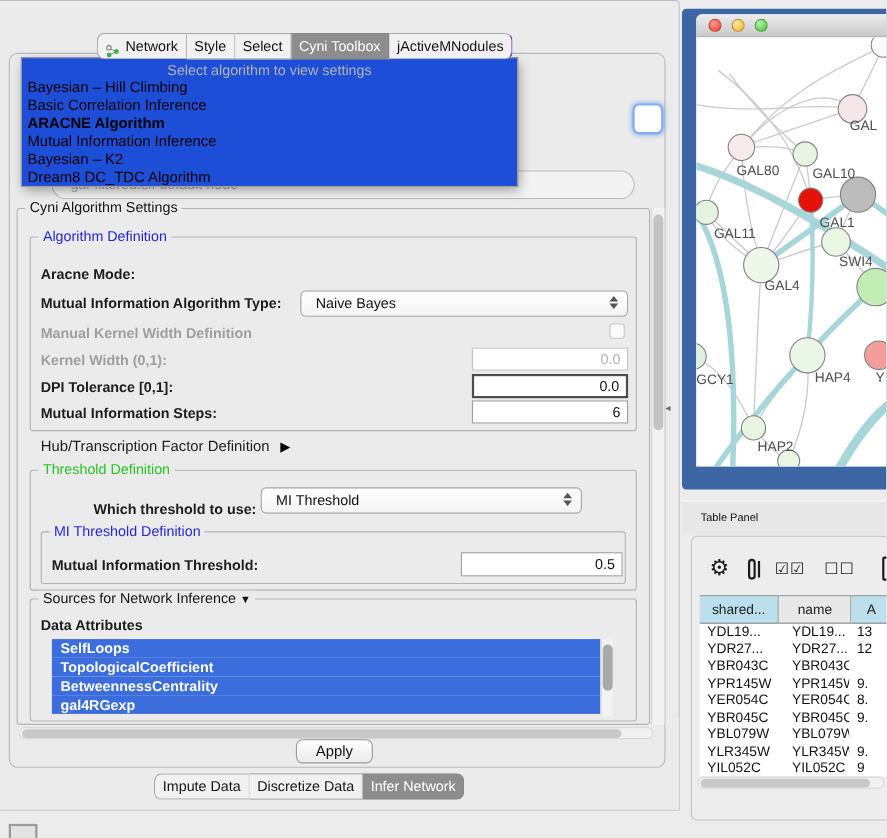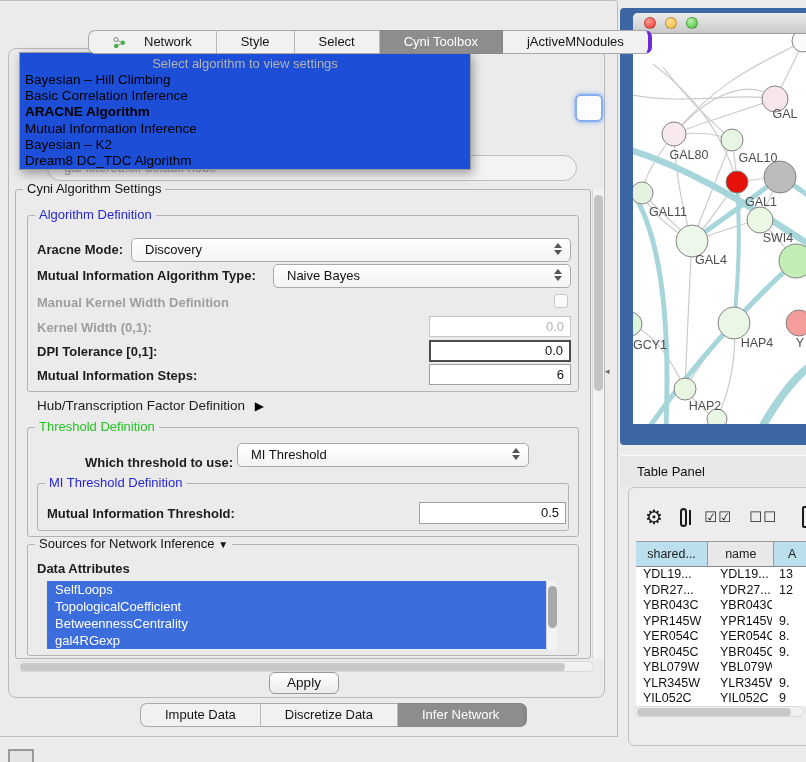--- a/index.html
+++ b/index.html
@@ -12,25 +12,25 @@
     background:#ebebeb; border:1px solid #bcbcbc; border-left:none; border-radius:0 4px 0 0; }
   .titlebar { position:absolute; left:0; top:0; width:100%; height:26px;
     background:linear-gradient(#f4f4f4,#e7e7e7); border-bottom:1px solid #cfcfcf;
     display:flex; align-items:center; font-size:13px; color:#111; padding-left:9px; }
   .tb-icons { position:absolute; right:20px; top:0; height:26px; display:flex; align-items:center; gap:13px; }
   .float-box { width:10px; height:10px; border:1.5px solid #222; display:inline-block; }
   .close-x { font-size:14px; font-weight:bold; color:#222; line-height:1; }
 
   
   .tabstrip { position:absolute; display:flex; height:24px; z-index:20; }
-  .tab { display:flex; align-items:center; gap:18px; padding:0 24px; font-size:13px; color:#141414;
+  .tab { display:flex; align-items:flex-end; gap:5px; padding:0 7px; font-size:13px; color:#141414;
     background:#f1f1f1; border-top:1px solid #a9a9a9; border-bottom:1px solid #a9a9a9;
     border-right:1px solid #b9b9b9; line-height:22px; white-space:nowrap; }
   .tab:first-child { border-left:1px solid #a9a9a9; border-radius:7px 0 0 7px; }
-  .tab:last-child { border-right:4px solid #6d28d9; border-radius:0 7px 7px 0; }
+  .tab:last-child { border-right:1px solid #6d28d9; border-radius:0 7px 7px 0; }
   .tab.selected { background:#8d8d8d; color:#fff; border-color:#888; }
 
   
   .main-panel { position:absolute; left:8px; top:47px; width:597px; height:650px;
     background:#ebebeb; border:1px solid #b9b9b9; border-radius:8px; }
 
   
   .ghost-combo { position:absolute; left:38px; top:106px; width:530px; height:26px;
     border:1px solid #bdbdbd; border-radius:13px; background:#f3f3f3; color:#a4a4a4;
     font-size:13px; line-height:24px; padding-left:16px; z-index:1; overflow:hidden; }
@@ -64,21 +64,21 @@
   .spin b.dn { border-top:5px solid #555; }
 
   .field { position:absolute; height:21px; background:#fff; border:1px solid #9f9f9f;
     font-size:13px; color:#111; text-align:right; line-height:19px; padding-right:6px; }
   .field.dis { border-color:#c4c4c4; color:#b3b3b3; }
   .field.focus { border:2px solid #4d4d4d; line-height:17px; }
 
   .checkbox { position:absolute; width:14px; height:14px; border:1px solid #c6c6c6;
     border-radius:3px; background:#fafafa; }
 
-  .attr-list { position:absolute; left:38px; top:532px; width:499px; height:70px; overflow:hidden; }
+  .attr-list { position:absolute; left:38px; top:532px; width:499px; height:70px; overflow:hidden;font-weight:bold; }
   .attr-item { height:17px; line-height:17px; background:#3c6ddc; color:#fff; font-size:13px; padding-left:8px; }
 
   .vscroll { position:absolute; background:#f2f2f2; border-left:1px solid #d8d8d8; }
   .vthumb { position:absolute; left:1px; width:9px; background:#c3c3c3; border-radius:5px; }
   .hscroll { position:absolute; background:#f1f1f1; border:1px solid #d9d9d9; border-radius:6px; }
   .hthumb { position:absolute; top:1px; height:8px; background:#c8c8c8; border-radius:5px; }
 
   .apply-btn { position:absolute; left:260px; top:623px; width:70px; height:22px;
     background:linear-gradient(#ffffff,#ebebeb); border:1px solid #9a9a9a; border-radius:6px;
     font-size:13.5px; color:#111; text-align:center; line-height:20px; }
@@ -100,21 +100,21 @@
   .light.yellow { background:radial-gradient(circle at 35% 30%, #ffe49a, #f5b32c); }
   .light.green { background:radial-gradient(circle at 35% 30%, #b9f2a9, #3dc231); }
   .net-canvas { position:relative; width:173px; height:390px; background:#fff; }
 
   .net-label { font-size:12.5px; fill:#4d4d4d; text-anchor:middle; }
   .net-node { stroke:#828282; stroke-width:1; }
 
   
   .table-title { position:absolute; left:620px; top:455px; width:186px; height:31px;
     background:#e7e7e7; border-top:1px solid #f9f9f9; display:flex; align-items:center;
-    font-size:13px; color:#111; padding-left:17px; }
+    font-size:10px; color:#111; padding-left:17px; }
   .table-window { position:absolute; left:628px; top:487px; width:182px; height:259px;
     background:#ededed; border:1px solid #c2c2c2; border-radius:6px 0 0 6px; }
   .tw-toolbar { position:absolute; left:0; top:12px; width:100%; height:34px;
     display:flex; align-items:center; gap:17px; padding-left:16px; }
   .gear { font-size:20px; color:#1a1a1a; line-height:1; }
   .colicon { width:20px; height:19px; border:2px solid #1a1a1a; border-radius:4px; position:relative; }
   .colicon::after { content:""; position:absolute; left:7px; top:0; width:2px; height:15px; background:#1a1a1a; }
   .checkpair { font-size:14.5px; color:#222; letter-spacing:1px; }
   .docicon { width:17px; height:22px; border:2px solid #1a1a1a; border-radius:2px; margin-left:8px; }
 
@@ -181,27 +181,20 @@
           </div>
       </div>
 
       <div class="fbox" style="left:6px; top:140px; width:576px; height:470px;"></div>
       <div class="flegend black" style="left:14px; top:133px;">Cyni Algorithm Settings</div>
 
       <div class="fbox" style="left:18px; top:166px; width:552px; height:177px;"></div>
       <div class="flegend blue" style="left:26px; top:159px;">Algorithm Definition</div>
 
       <div class="lbl" style="left:28px; top:193px;">Aracne Mode:</div>
-      <div class="combo" style="left:122px; top:189px; width:440px;">
-        <span>Discovery</span>
-        <span class="spin">
-            <b class="up"></b>
-            <b class="dn"></b>
-          </span>
-      </div>
 
       <div class="lbl" style="left:28px; top:219px;">Mutual Information Algorithm Type:</div>
       <div class="combo" style="left:264px; top:215px; width:298px;">
         <span>Naive Bayes</span>
         <span class="spin">
             <b class="up"></b>
             <b class="dn"></b>
           </span>
       </div>
 

